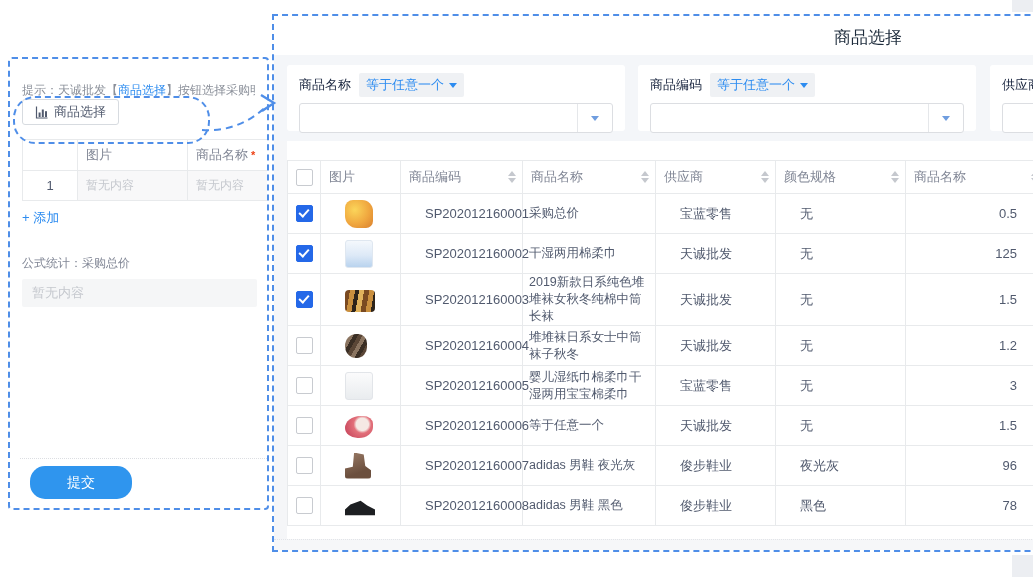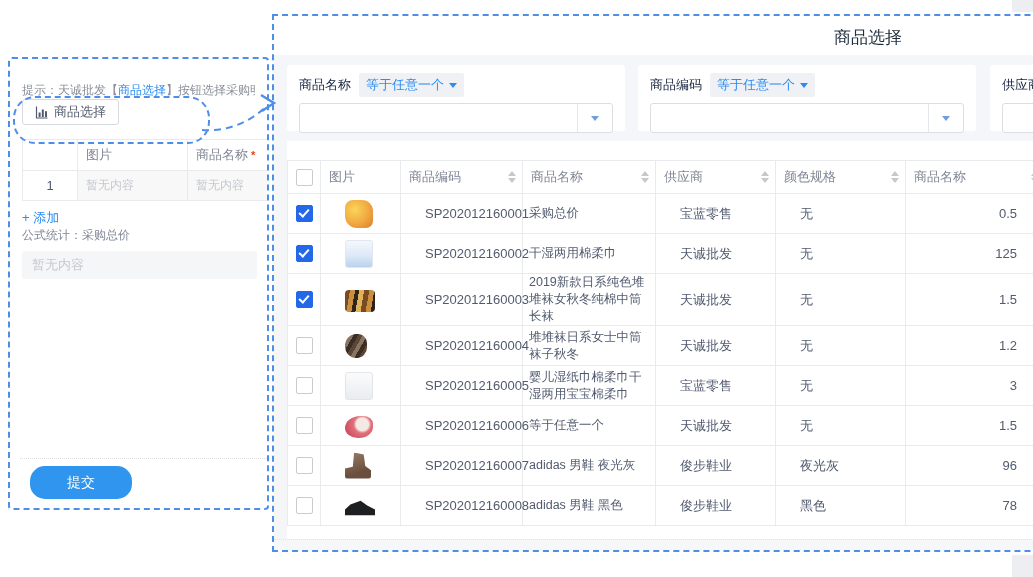--- a/index.html
+++ b/index.html
@@ -24,21 +24,21 @@
   .chart-icon{display:inline-flex;}
   .mini-table{margin-top:14px;border-collapse:collapse;width:290px;table-layout:fixed;}
   .mini-table th,.mini-table td{border:1px solid #e8eaec;font-weight:normal;text-align:left;
     padding:0 8px;font-size:13px;box-sizing:border-box;}
   .mini-table th{height:31px;color:#808695;background:#fff;}
   .mini-table td{height:30px;}
   .mini-table .idx{text-align:center;color:#515a6e;background:#fff;}
   .mini-table .ph{background:#f8f8f9;color:#c5c8ce;font-size:12px;}
   .add-link{display:inline-block;margin-top:8px;color:#2d8cf0;font-size:13px;text-decoration:none;cursor:pointer;}
   .lp-subtitle{margin-top:14px;font-size:14px;font-weight:bold;color:#17233d;}
-  .lp-formula{margin-top:0;font-size:12px;color:#808695;}
+  .lp-formula{margin-top:28px;font-size:12px;color:#808695;}
   .lp-total-field{margin-top:7px;height:28px;line-height:28px;background:#f5f6f7;border-radius:2px;
     padding:0 10px;color:#c5c8ce;font-size:13px;width:calc(100% + 2px);box-sizing:border-box;}
   .lp-divider{position:absolute;left:10px;right:0;top:399px;border-top:1px dotted #dcdee2;}
   .submit-btn{position:absolute;left:20px;top:407px;width:102px;height:33px;background:#2f95ee;border:none;
     border-radius:15px;color:#fff;font-size:14px;cursor:pointer;font-family:inherit;}
 
   
   .highlight-rect{position:absolute;left:13px;top:96px;width:193px;height:44px;border:2px dashed #4f8ee8;
     border-radius:22px;z-index:3;pointer-events:none;}
   .anno-arrow{position:absolute;left:198px;top:92px;z-index:3;pointer-events:none;}

